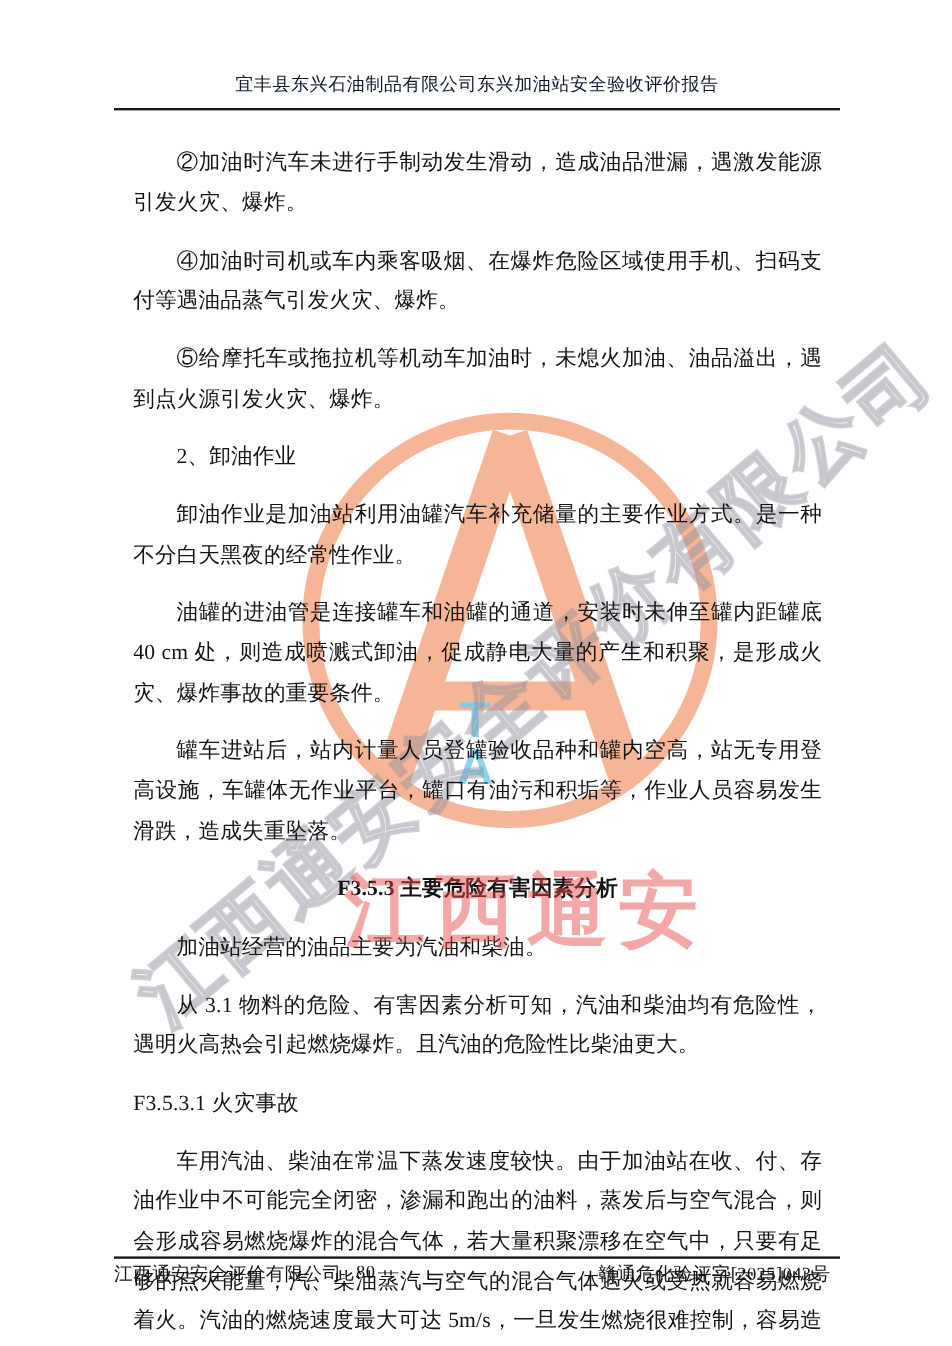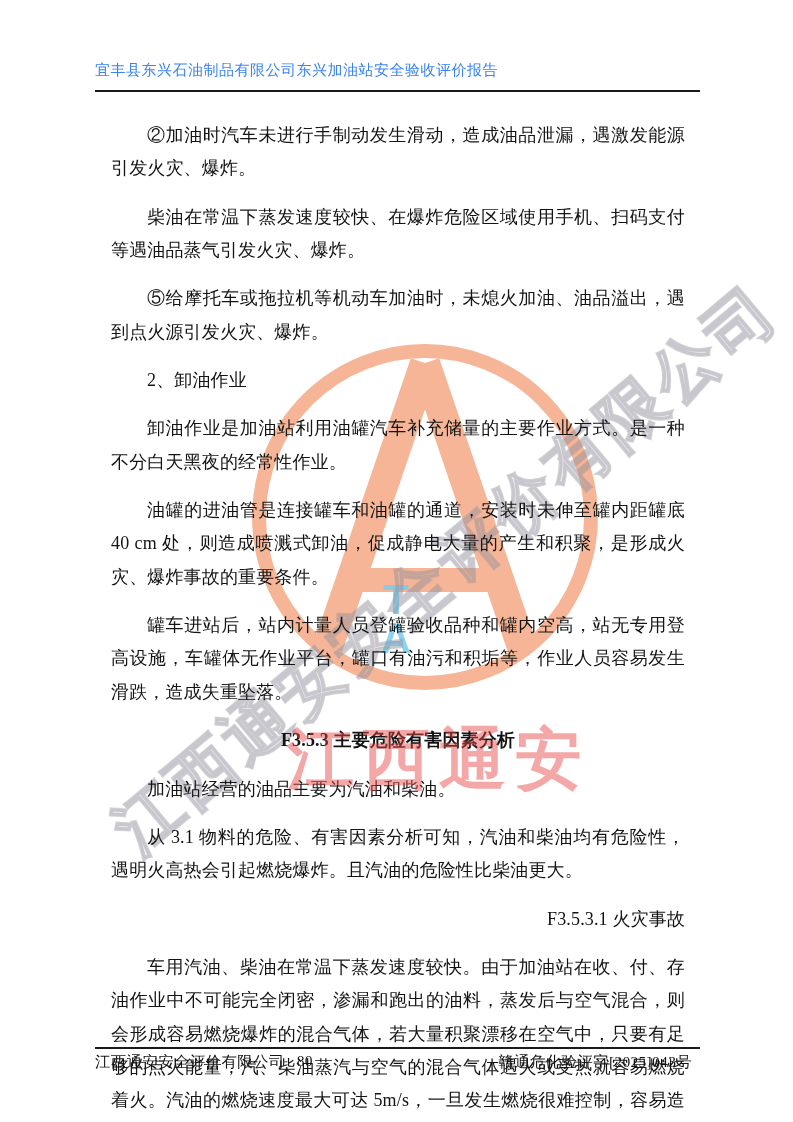--- a/index.html
+++ b/index.html
@@ -2,33 +2,33 @@
 <html><head>
 <meta charset="utf-8">
 <style>
   html,body{margin:0;padding:0;background:#ffffff;}
   .page{
     position:relative;width:793px;height:1122px;background:#ffffff;overflow:hidden;
     font-family:"Liberation Serif","DejaVu Serif",serif;color:#141414;
   }
   
   .header-title{
-    position:absolute;top:61px;left:95px;width:605px;text-align:left;
-    font-size:15px;letter-spacing:.5px;color:#3b82f6;z-index:2;
+    position:absolute;top:61px;left:95px;width:605px;text-align:center;
+    font-size:15px;letter-spacing:.5px;color:#0f172a;z-index:2;
   }
   .header-rule{position:absolute;top:90px;left:95px;width:605px;height:2px;background:#1a1a1a;z-index:2;}
   
   .body-text{
     position:absolute;top:104px;left:96px;width:604px;z-index:2;
     font-size:18px;line-height:33.35px;letter-spacing:.15px;
   }
   .body-text p{margin:15px;}
   .para{text-indent:2em;text-align:justify;}
   .heading-bold{font-weight:700;text-align:center;}
-  .heading{text-align:right;}
+  .heading{text-align:left;}
   
   .footer-rule{position:absolute;top:1047px;left:95px;width:605px;height:1.6px;background:#1a1a1a;z-index:2;}
   .footer-row{
     position:absolute;top:1052px;left:95px;width:605px;display:flex;z-index:2;
     font-size:15.5px;letter-spacing:.3px;
   }
   .footer-row .fl{flex:1;text-align:left;}
   .footer-row .fc{flex:1;}
   .footer-row .fr{flex:1;text-align:left;}
   
@@ -68,21 +68,21 @@
   <div class="wm wm-ta">T
 A</div>
 
   <div class="wm wm-diagonal">江西通安安全评价有限公司</div>
 
   <div class="header-title">宜丰县东兴石油制品有限公司东兴加油站安全验收评价报告</div>
   <div class="header-rule"></div>
 
   <div class="body-text">
       <p class="para">②加油时汽车未进行手制动发生滑动，造成油品泄漏，遇激发能源引发火灾、爆炸。</p>
-      <p class="para">柴油在常温下蒸发速度较快、在爆炸危险区域使用手机、扫码支付等遇油品蒸气引发火灾、爆炸。</p>
+      <p class="para">④加油时司机或车内乘客吸烟、在爆炸危险区域使用手机、扫码支付等遇油品蒸气引发火灾、爆炸。</p>
       <p class="para">⑤给摩托车或拖拉机等机动车加油时，未熄火加油、油品溢出，遇到点火源引发火灾、爆炸。</p>
       <p class="para">2、卸油作业</p>
       <p class="para">卸油作业是加油站利用油罐汽车补充储量的主要作业方式。是一种不分白天黑夜的经常性作业。</p>
       <p class="para">油罐的进油管是连接罐车和油罐的通道，安装时未伸至罐内距罐底 40 cm 处，则造成喷溅式卸油，促成静电大量的产生和积聚，是形成火灾、爆炸事故的重要条件。</p>
       <p class="para">罐车进站后，站内计量人员登罐验收品种和罐内空高，站无专用登高设施，车罐体无作业平台，罐口有油污和积垢等，作业人员容易发生滑跌，造成失重坠落。</p>
       <p class="heading-bold">F3.5.3 主要危险有害因素分析</p>
       <p class="para">加油站经营的油品主要为汽油和柴油。</p>
       <p class="para">从 3.1 物料的危险、有害因素分析可知，汽油和柴油均有危险性，遇明火高热会引起燃烧爆炸。且汽油的危险性比柴油更大。</p>
       <p class="heading">F3.5.3.1 火灾事故</p>
       <p class="para">车用汽油、柴油在常温下蒸发速度较快。由于加油站在收、付、存油作业中不可能完全闭密，渗漏和跑出的油料，蒸发后与空气混合，则会形成容易燃烧爆炸的混合气体，若大量积聚漂移在空气中，只要有足够的点火能量，汽、柴油蒸汽与空气的混合气体遇火或受热就容易燃烧着火。汽油的燃烧速度最大可达 5m/s，一旦发生燃烧很难控制，容易造成严重后果。</p>

